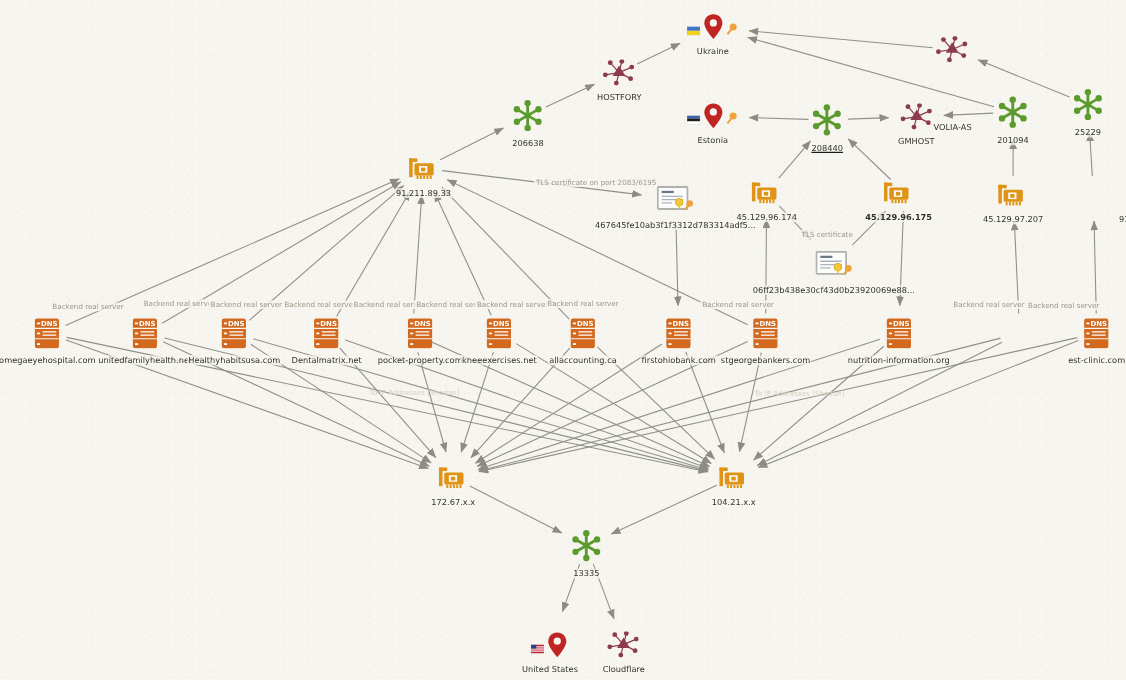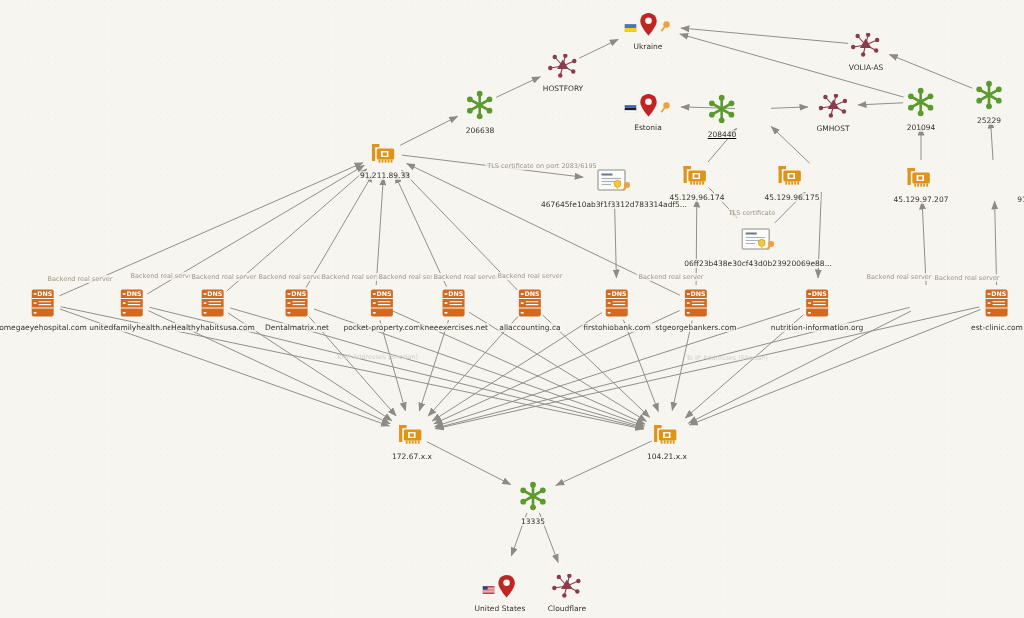--- a/index.html
+++ b/index.html
@@ -177,21 +177,21 @@
           <polygon points="15,5.5 9.2,15 20.8,15" fill="#8c3b4e"></polygon>
           <circle cx="2.5" cy="14" r="2.2" fill="#8c3b4e"></circle>
           <circle cx="7" cy="3" r="2.2" fill="#8c3b4e"></circle>
           <circle cx="17.5" cy="1.8" r="2.2" fill="#8c3b4e"></circle>
           <circle cx="26.5" cy="7" r="2.2" fill="#8c3b4e"></circle>
           <circle cx="25.5" cy="17.5" r="2.2" fill="#8c3b4e"></circle>
           <circle cx="12.5" cy="21.5" r="2.2" fill="#8c3b4e"></circle>
         </svg></span>
       <span class="node-label">HOSTFORY</span>
     </div>
-    <div class="node" style="left: 866px; top: 33px;">
+    <div class="node" style="left: 866px; top: 33px; gap: 48px;">
       <span><svg width="30" height="24">
           <line x1="15" y1="12" x2="2.5" y2="14" stroke="#8c3b4e" stroke-width="1.1"></line>
           <line x1="15" y1="12" x2="7" y2="3" stroke="#8c3b4e" stroke-width="1.1"></line>
           <line x1="15" y1="12" x2="17.5" y2="1.8" stroke="#8c3b4e" stroke-width="1.1"></line>
           <line x1="15" y1="12" x2="26.5" y2="7" stroke="#8c3b4e" stroke-width="1.1"></line>
           <line x1="15" y1="12" x2="25.5" y2="17.5" stroke="#8c3b4e" stroke-width="1.1"></line>
           <line x1="15" y1="12" x2="12.5" y2="21.5" stroke="#8c3b4e" stroke-width="1.1"></line>
           <polygon points="15,5.5 9.2,15 20.8,15" fill="#8c3b4e"></polygon>
           <circle cx="2.5" cy="14" r="2.2" fill="#8c3b4e"></circle>
           <circle cx="7" cy="3" r="2.2" fill="#8c3b4e"></circle>
@@ -249,21 +249,21 @@
           <line x1="15" y1="17.5" x2="14.999999999999998" y2="24.3" stroke="#5b9b2d" stroke-width="2.6"></line>
           <circle cx="14.999999999999998" cy="26.3" r="2.9" fill="#5b9b2d"></circle>
           <line x1="17.165063509461095" y1="16.25" x2="23.054036255195278" y2="19.650000000000006" stroke="#5b9b2d" stroke-width="2.6"></line>
           <circle cx="24.786087062764153" cy="20.650000000000006" r="2.9" fill="#5b9b2d"></circle>
           <line x1="17.165063509461095" y1="13.75" x2="23.054036255195278" y2="10.350000000000001" stroke="#5b9b2d" stroke-width="2.6"></line>
           <circle cx="24.78608706276416" cy="9.350000000000001" r="2.9" fill="#5b9b2d"></circle>
           <circle cx="15" cy="15" r="3" fill="#5b9b2d"></circle>
         </svg></span>
       <span class="node-label">206638</span>
     </div>
-    <div class="node" style="left: 722px; top: 94px; text-decoration: underline;">
+    <div class="node" style="left: 752px; top: 94px; text-decoration: underline;">
       <span><svg width="30" height="30">
           <line x1="15" y1="12.5" x2="15" y2="5.699999999999999" stroke="#5b9b2d" stroke-width="2.6"></line>
           <circle cx="15" cy="3.6999999999999993" r="2.9" fill="#5b9b2d"></circle>
           <line x1="12.834936490538903" y1="13.75" x2="6.94596374480472" y2="10.350000000000001" stroke="#5b9b2d" stroke-width="2.6"></line>
           <circle cx="5.2139129372358415" cy="9.350000000000001" r="2.9" fill="#5b9b2d"></circle>
           <line x1="12.834936490538905" y1="16.25" x2="6.94596374480472" y2="19.650000000000002" stroke="#5b9b2d" stroke-width="2.6"></line>
           <circle cx="5.213912937235843" cy="20.650000000000002" r="2.9" fill="#5b9b2d"></circle>
           <line x1="15" y1="17.5" x2="14.999999999999998" y2="24.3" stroke="#5b9b2d" stroke-width="2.6"></line>
           <circle cx="14.999999999999998" cy="26.3" r="2.9" fill="#5b9b2d"></circle>
           <line x1="17.165063509461095" y1="16.25" x2="23.054036255195278" y2="19.650000000000006" stroke="#5b9b2d" stroke-width="2.6"></line>
@@ -351,21 +351,21 @@
           <rect x="11" y="10" width="7.5" height="6" fill="#fdfcf7"></rect>
           <rect x="12.8" y="11.4" width="4" height="3.4" fill="#e09417"></rect>
           <rect x="8.7" y="18.5" width="1.8" height="3.2" fill="#e09417"></rect>
           <rect x="11.7" y="18.5" width="1.8" height="3.2" fill="#e09417"></rect>
           <rect x="14.7" y="18.5" width="1.8" height="3.2" fill="#e09417"></rect>
           <rect x="17.7" y="18.5" width="1.8" height="3.2" fill="#e09417"></rect>
           <rect x="20.7" y="18.5" width="1.8" height="3.2" fill="#e09417"></rect>
         </svg></span>
       <span class="node-label">45.129.96.174</span>
     </div>
-    <div class="node" style="left: 792px; top: 163px;">
+    <div class="node" style="left: 817px; top: 163px; font-weight: bold;">
       <span><svg width="30" height="24">
           <rect x="2" y="3" width="3.2" height="17" fill="#e09417"></rect>
           <rect x="2" y="3" width="7.5" height="3.2" fill="#e09417"></rect>
           <rect x="6.8" y="7.5" width="17.5" height="11" rx="1.5" fill="#e09417"></rect>
           <rect x="11" y="10" width="7.5" height="6" fill="#fdfcf7"></rect>
           <rect x="12.8" y="11.4" width="4" height="3.4" fill="#e09417"></rect>
           <rect x="8.7" y="18.5" width="1.8" height="3.2" fill="#e09417"></rect>
           <rect x="11.7" y="18.5" width="1.8" height="3.2" fill="#e09417"></rect>
           <rect x="14.7" y="18.5" width="1.8" height="3.2" fill="#e09417"></rect>
           <rect x="17.7" y="18.5" width="1.8" height="3.2" fill="#e09417"></rect>

